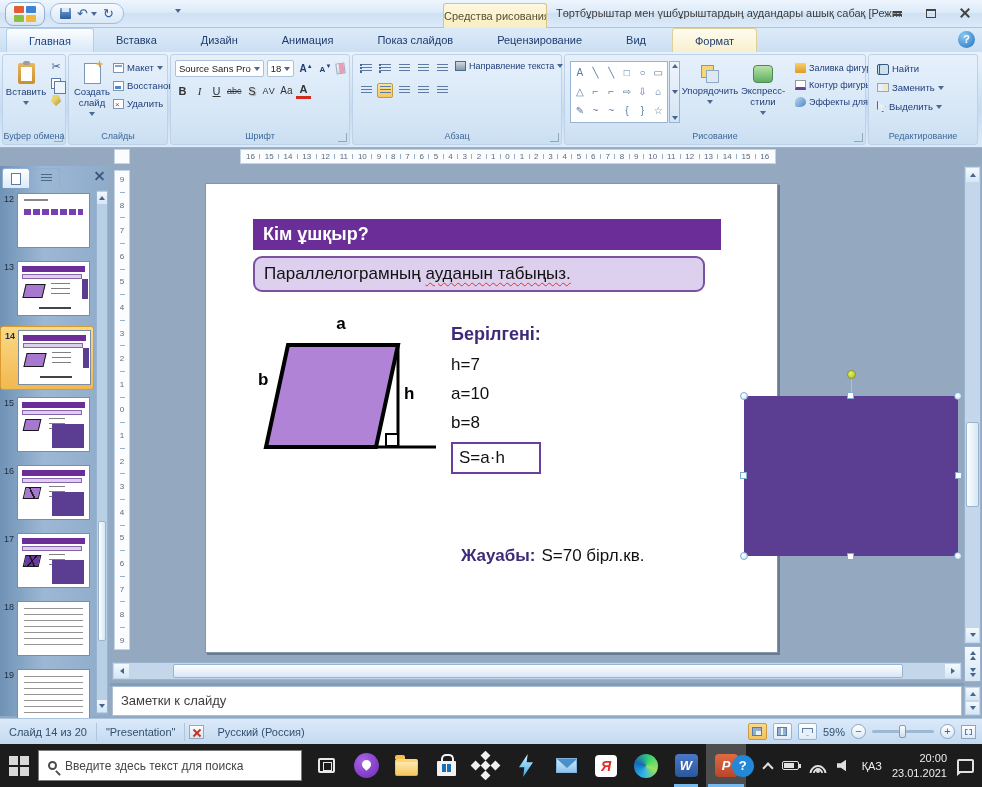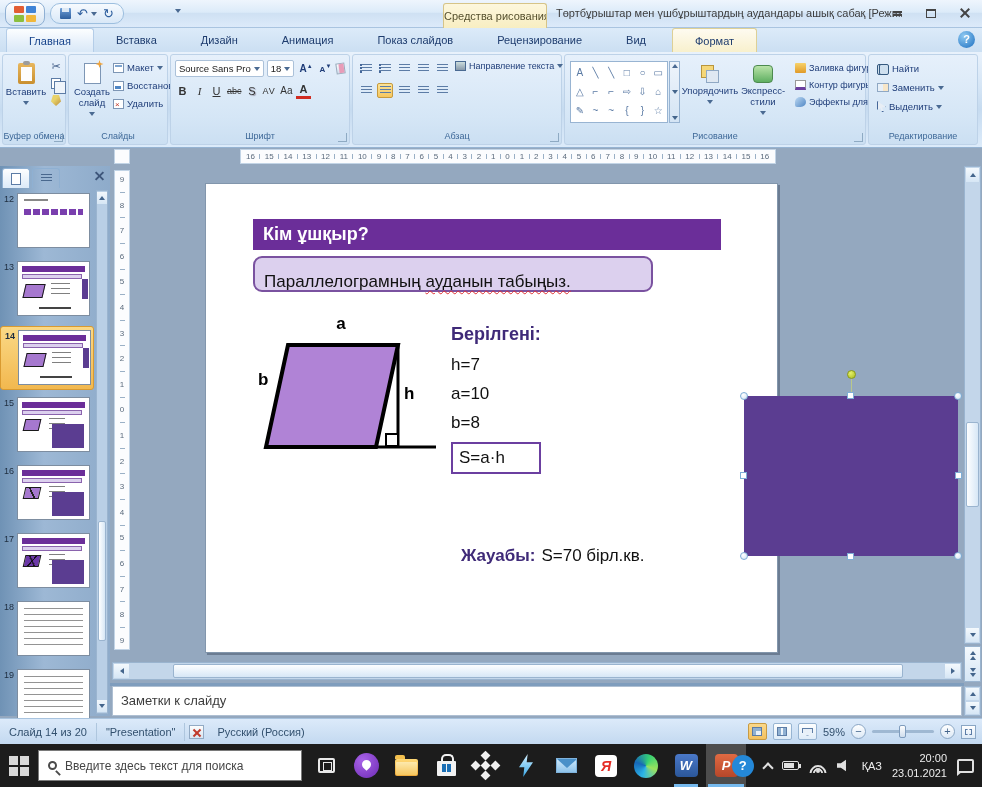--- a/index.html
+++ b/index.html
@@ -198,22 +198,22 @@
 .tri-dn{width:0;height:0;border-left:3px solid transparent;border-right:3px solid transparent;border-top:4px solid #44658c;}
 .tri-lf{width:0;height:0;border-top:3px solid transparent;border-bottom:3px solid transparent;border-right:4px solid #44658c;}
 .tri-rt{width:0;height:0;border-top:3px solid transparent;border-bottom:3px solid transparent;border-left:4px solid #44658c;}
 #panel-scroll .sb-thumb{position:absolute;left:1px;right:1px;top:330px;height:120px;background:linear-gradient(90deg,#fdfeff,#d7e7f6);border:1px solid #9ab4cf;border-radius:2px;}
 
 
 #slide{position:absolute;left:205px;top:183px;width:573px;height:470px;background:#fff;border:1px solid #8296ac;
  box-shadow:2px 2px 0 rgba(58,72,92,.45);}
 #banner{position:absolute;left:47px;top:35px;width:468px;height:31px;background:#6b2e99;color:#fff;
  font-size:18px;font-weight:bold;line-height:31px;padding-left:10px;}
-#taskbox{position:absolute;left:47px;top:72px;width:400px;height:36px;background:#dcd0ee;border:2px solid #7a52a0;
- border-radius:9px;font-size:17px;color:#111;line-height:31px;padding:8px 9px;white-space:nowrap;}
+#taskbox{position:absolute;left:47px;top:72px;width:452px;height:36px;background:#dcd0ee;border:2px solid #7a52a0;
+ border-radius:9px;font-size:17px;color:#111;line-height:31px;padding:0 9px;white-space:nowrap;}
 #taskbox .misspell{text-decoration:underline wavy #e03030 1px;text-underline-offset:3px;}
 .fig-label{position:absolute;font-size:17px;font-weight:bold;color:#000;}
 #lbl-a{left:120px;top:130px;width:30px;text-align:center;}
 #lbl-b{left:52px;top:186px;}
 #lbl-h{left:198px;top:200px;}
 #pfig{position:absolute;left:40px;top:146px;}
 #given-heading{position:absolute;left:245px;top:140px;font-size:18px;font-weight:bold;color:#3f2a78;}
 #given-values{position:absolute;left:245px;top:166px;}
 .gv{font-size:17px;color:#111;height:29px;line-height:29px;}
 #formula-box{position:absolute;left:245px;top:258px;width:90px;height:32px;border:2px solid #6b3fa0;

